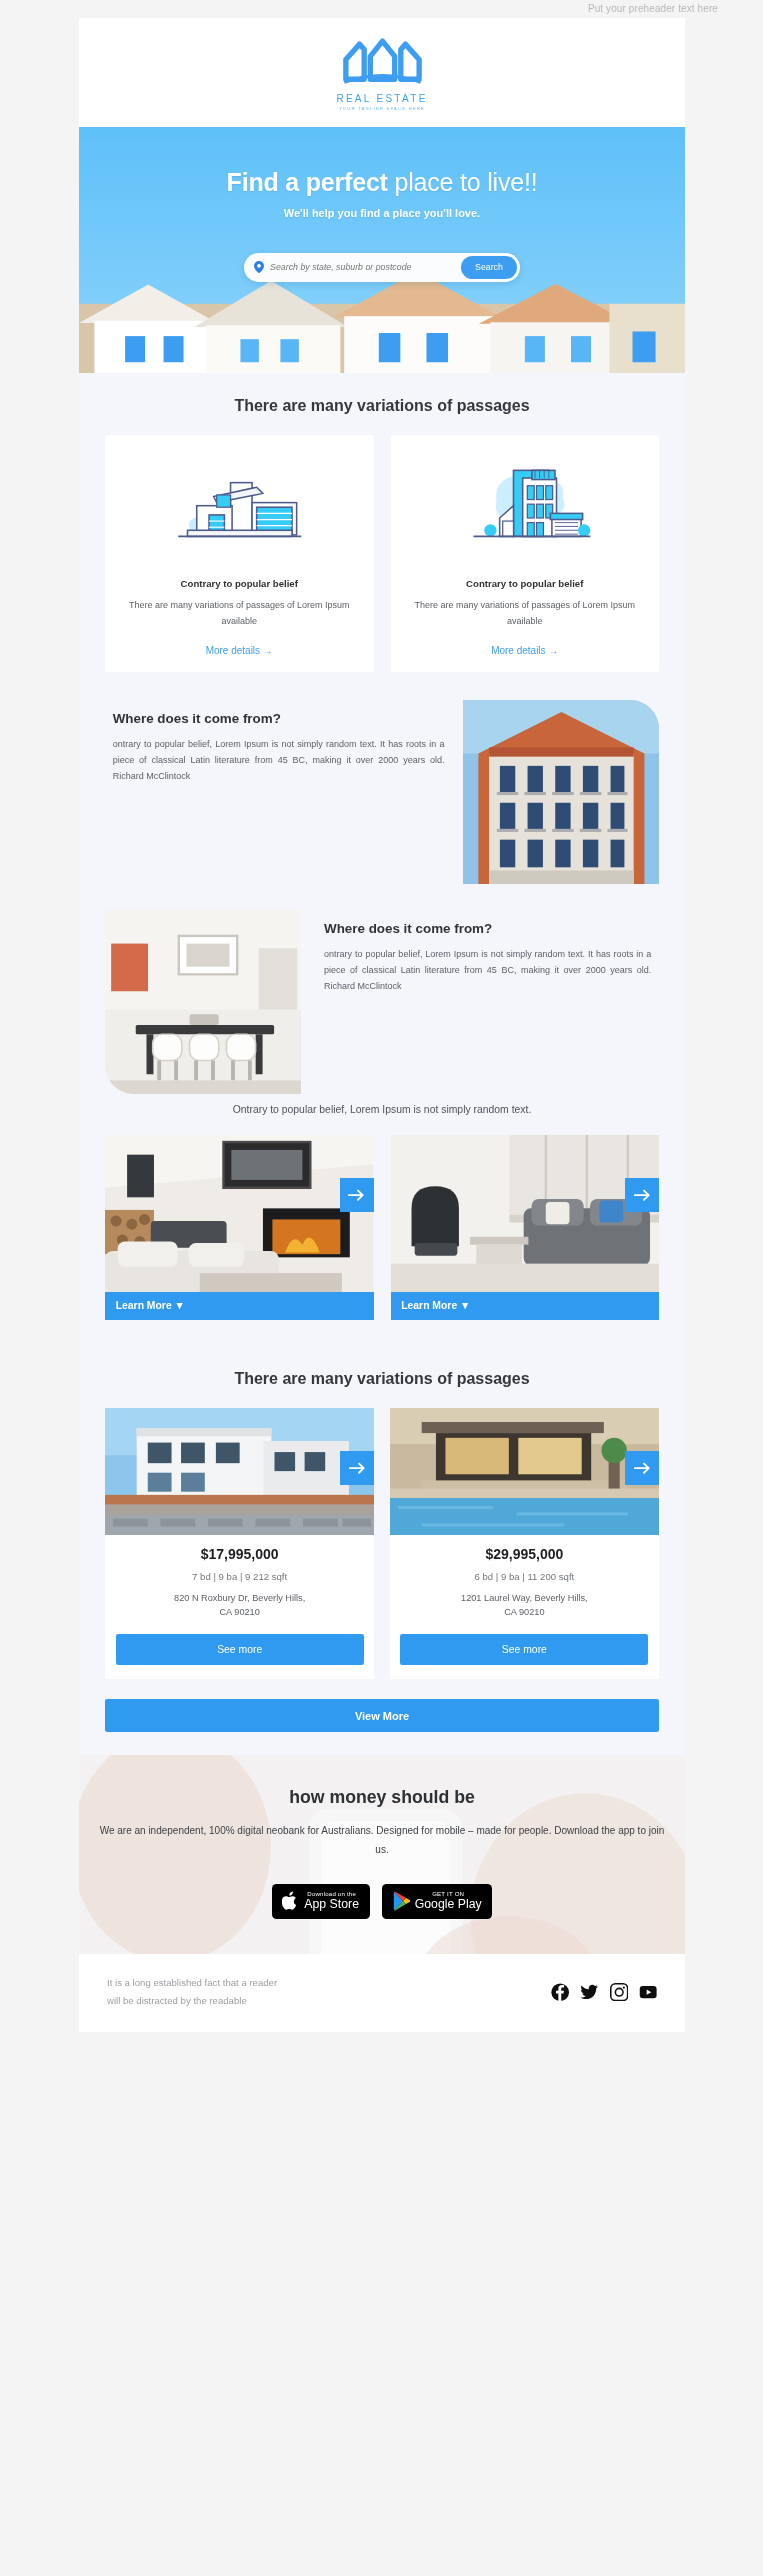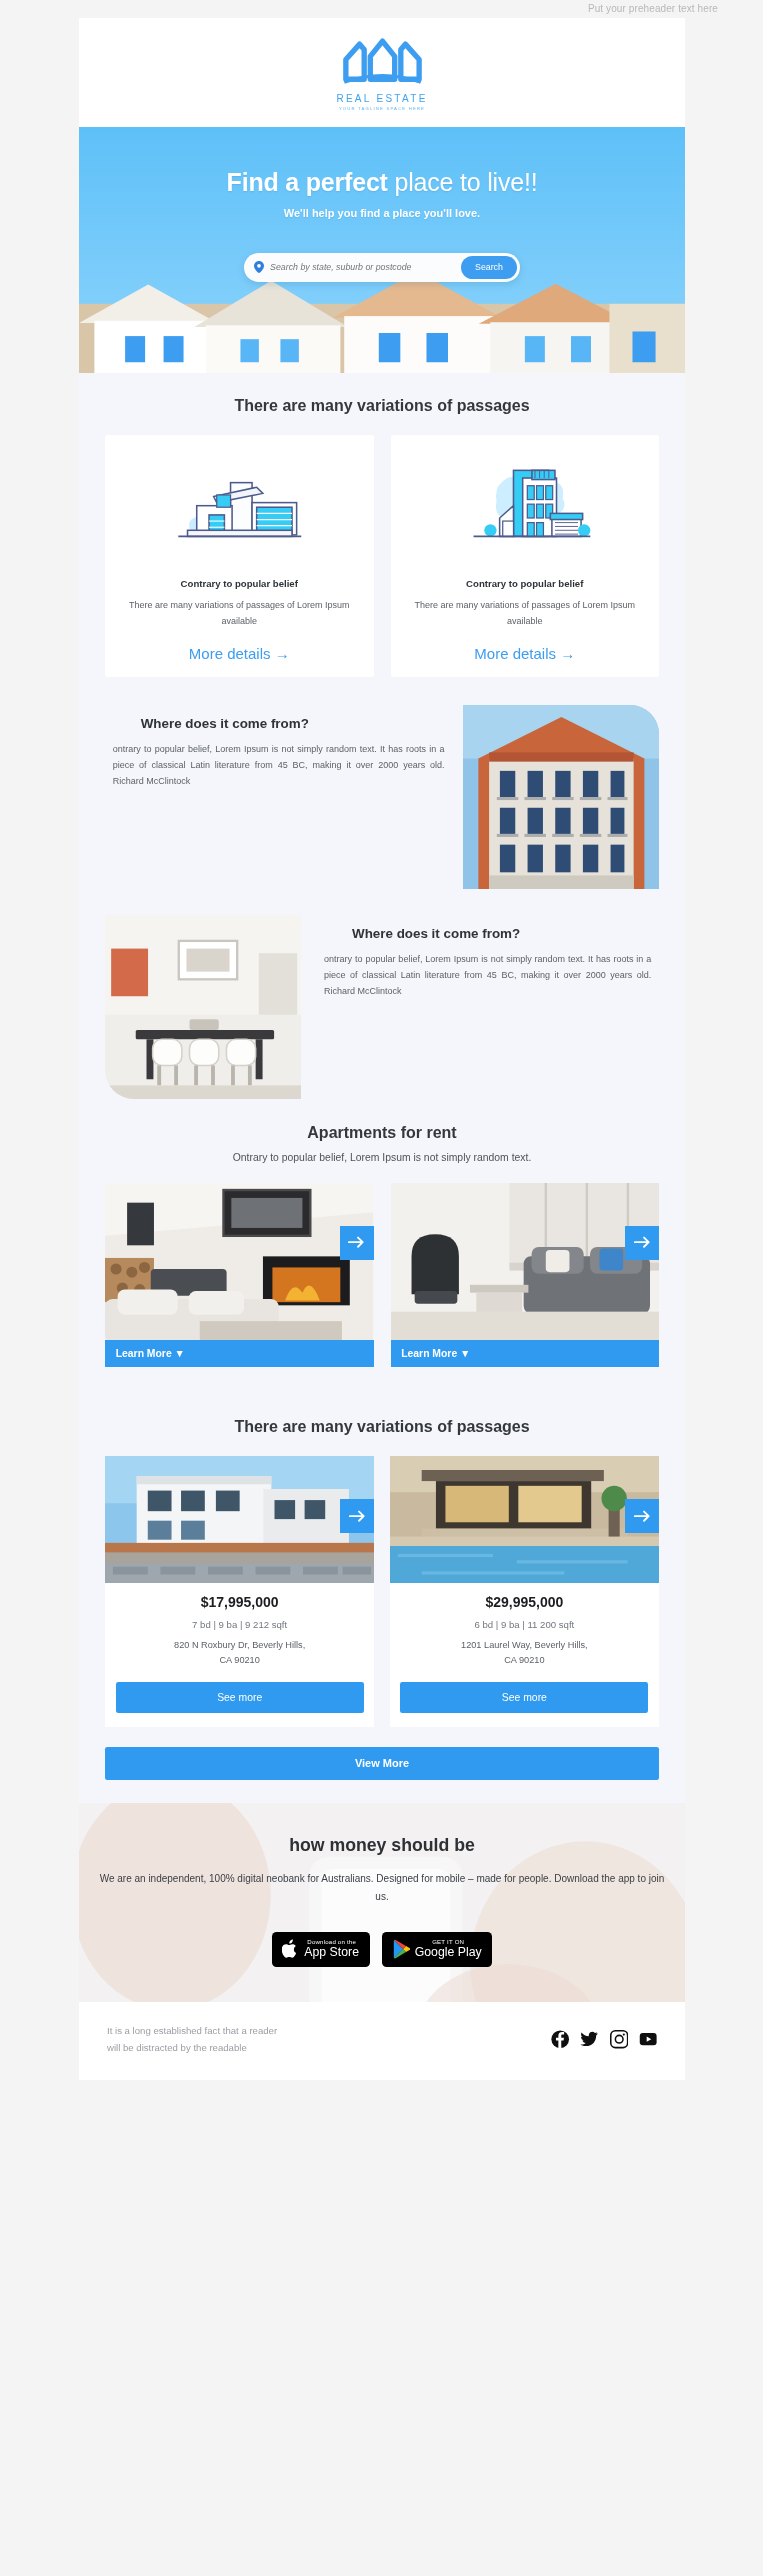--- a/index.html
+++ b/index.html
@@ -132,36 +132,35 @@
     border-radius: 2.3px;
     padding: 12.3px 12.3px 15.4px;
     text-align: center;
   }
   .card-illus { height: 121px; display: flex; align-items: center; justify-content: center; }
   .card-title { font-size: 9.6px; font-weight: 700; color: #2f3337; margin-top: 9.2px; }
   .card-text { font-size: 9px; color: #5d6166; line-height: 1.75; margin-top: 9.2px; }
   .card-link {
     display: inline-block;
     margin-top: 15.4px;
-    font-size: 15px;
+    font-size: 10px;
     color: #3d9df0;
     text-decoration: none;
   }
 
   
   .split { display: flex; align-items: stretch; padding: 4.6px 26px 0; }
   .split.rev { padding-top: 26px; }
   .split-text { flex: 1; padding: 10.7px 18.4px 7.7px 7.7px; }
   .split-text.right { padding: 10.7px 7.7px 7.7px 23px; }
   .split-text h2 {
     font-size: 13.4px;
     font-weight: 700;
     color: #2f3337;
     margin-bottom: 10.7px;
-    margin-left: 28px;
   }
   .split-text p {
     font-size: 9px;
     color: #5d6166;
     line-height: 1.78;
     text-align: justify;
   }
   .split-img {
     flex: 0 0 196px;
     height: 184px;
@@ -482,21 +481,20 @@
         <rect x="0" y="222" width="255" height="18" fill="#dcd8d0"></rect>
       </svg>
     </div>
     <div class="split-text right">
       <h2>Where does it come from?</h2>
       <p>ontrary to popular belief, Lorem Ipsum is not simply random text. It has roots in a piece of classical Latin literature from 45 BC, making it over 2000 years old. Richard McClintock</p>
     </div>
   </div>
 
   <div class="apartments">
-    <div class="sec-title">Apartments for rent</div>
     <div class="sec-sub">Ontrary to popular belief, Lorem Ipsum is not simply random text.</div>
 
     <div class="apt-row">
       <div class="apt">
         <div class="apt-photo">
           <svg width="100%" height="157" viewBox="0 0 340 205" preserveAspectRatio="xMidYMid slice">
             <rect width="340" height="205" fill="#efece8"></rect>
             <polygon points="0,0 340,0 340,40 0,70" fill="#f7f5f2"></polygon>
             <rect x="150" y="12" width="110" height="58" fill="#2b2b2d" stroke="#4a4a4c" stroke-width="3"></rect>
             <rect x="160" y="22" width="90" height="38" fill="#6e7276"></rect>

